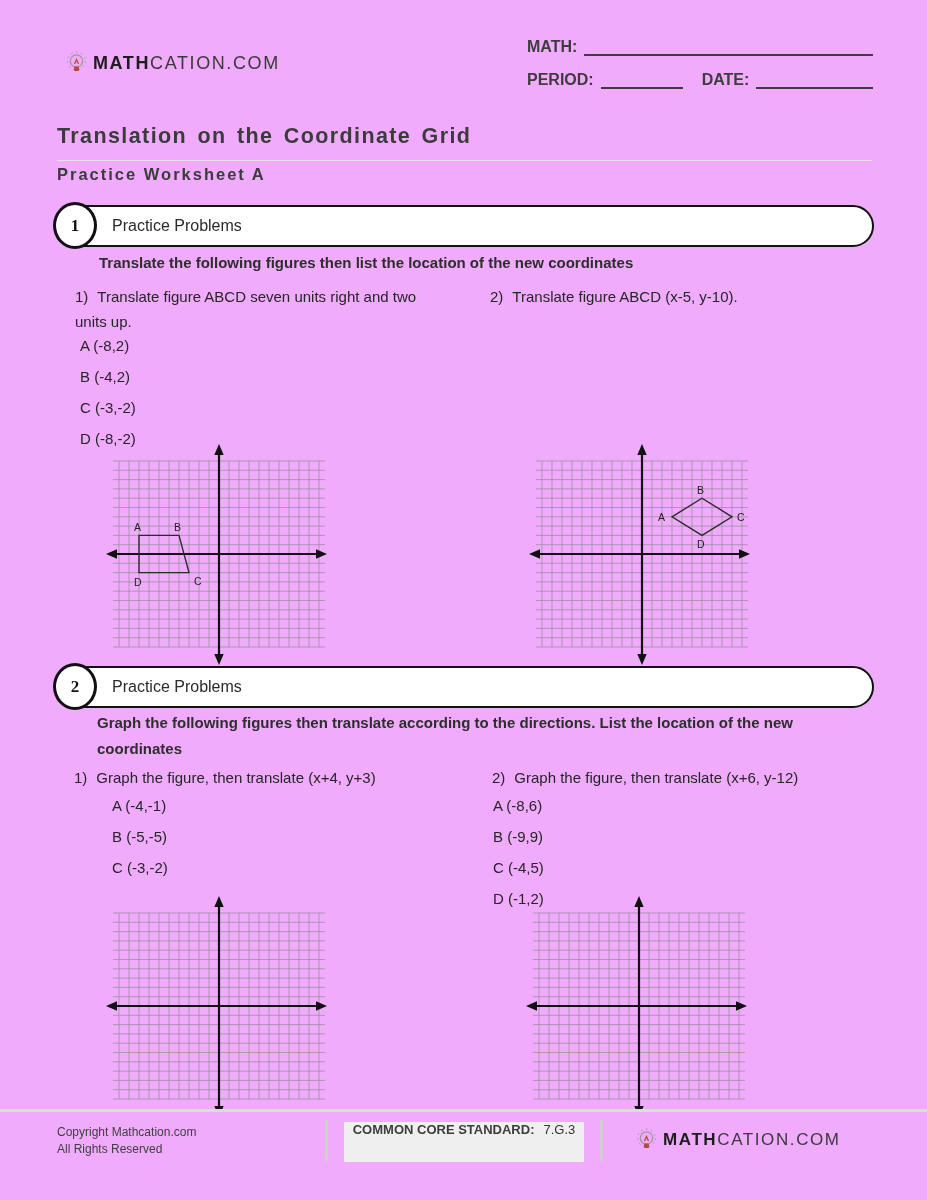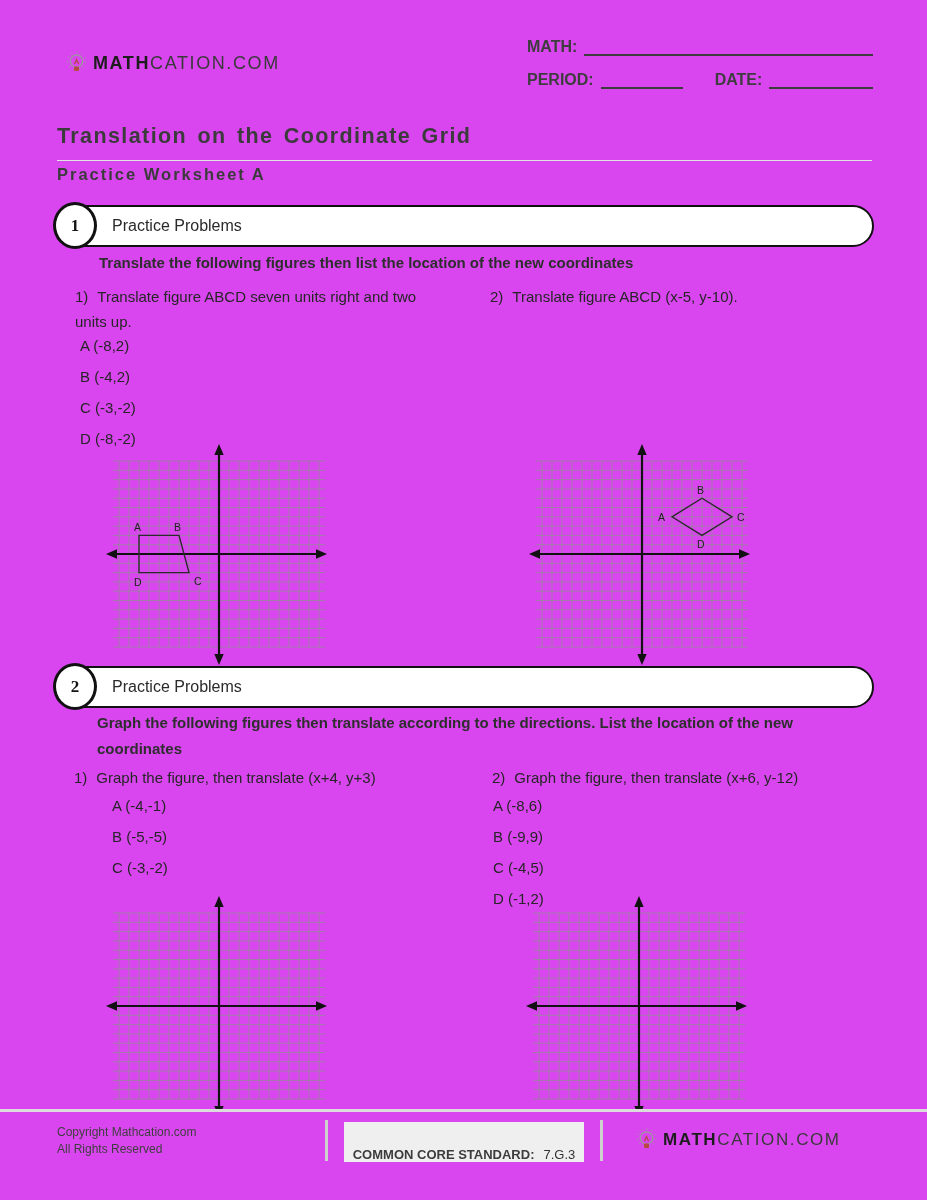--- a/index.html
+++ b/index.html
@@ -2,35 +2,35 @@
 <html style="--text: #262626; --heading: #3b3b3b; --ink: #111111; --grid-line: #8f8f8f; --axis: #111111; --rule: #e2e2e2; --divider: #cfcfcf; --footer-box-bg: #efefef; --bulb-red: #b5493f; --bulb-gray: #9a9a9a;"><head>
 <meta charset="utf-8">
 <style>
   :root{
     --text:#262626; --heading:#3b3b3b; --ink:#111111;
     --grid-line:#8f8f8f; --axis:#111111; --rule:#e2e2e2;
     --divider:#cfcfcf; --footer-box-bg:#efefef; --bulb-red:#b5493f; --bulb-gray:#9a9a9a;
   }
   html,body{margin:0;padding:0;background:#fff;}
   body{font-family:"Liberation Sans","DejaVu Sans",sans-serif;color:var(--text);}
-  .page{position:relative;width:927px;height:1200px;background:#d946ef;overflow:hidden;}
+  .page{position:relative;width:927px;height:1200px;background:#f0abfc;overflow:hidden;}
 
   
   .logo{position:absolute;display:flex;align-items:center;gap:6px;white-space:nowrap;}
   .logo-hdr{left:66px;top:50px;}
   .logo-ftr{left:636px;top:1127px;}
   .logo .brand{font-size:18px;letter-spacing:1.6px;color:#3a3a3a;}
   .logo .brand b{font-weight:700;color:#1d1d1d;}
   .hdr-row{position:absolute;display:flex;align-items:flex-end;font-weight:700;color:#3d3d3d;font-size:16px;}
   .row-name{left:527px;top:36px;width:346px;}
   .row-pd{left:527px;top:69px;width:346px;}
   .blank{border-bottom:2px solid #3d3d3d;height:18px;margin-left:7px;}
   .blank.grow{flex:1;}
   .blank.w80{width:82px;}
-  .lbl-date{margin-left:32px;}
+  .lbl-date{margin-left:19px;}
 
   
   .title{position:absolute;left:57px;top:124px;font-size:21.5px;font-weight:700;color:var(--heading);letter-spacing:1.4px;word-spacing:3px;}
   .rule{position:absolute;left:57px;top:160px;width:815px;height:1px;background:var(--rule);}
   .subtitle{position:absolute;left:57px;top:165px;font-size:16.5px;font-weight:700;color:var(--heading);letter-spacing:2px;}
 
   
   .band{position:absolute;left:55px;width:815px;height:38px;border:2px solid var(--ink);border-radius:22px;background:#fff;}
   .band-label{position:absolute;left:55px;top:0;line-height:38px;font-size:16px;color:#2a2a2a;}
   .badge{position:absolute;width:38px;height:41px;border:3px solid var(--ink);border-radius:50%;background:#fff;
@@ -63,21 +63,21 @@
   #g2{left:527px;top:441px;}
   #g3{left:104px;top:893px;height:216px;overflow:hidden;}
   #g4{left:524px;top:893px;height:216px;overflow:hidden;}
 
   
   .foot-rule{position:absolute;left:0;top:1109px;width:927px;height:3px;background:#dcdcdc;}
   .copyright{position:absolute;left:57px;top:1124px;font-size:12px;line-height:17px;color:#3f3f3f;}
   .vdiv{position:absolute;top:1120px;width:3px;height:41px;background:var(--divider);}
   .vdiv1{left:325px;} .vdiv2{left:600px;}
   .ccbox{position:absolute;left:344px;top:1122px;width:240px;height:40px;background:var(--footer-box-bg);
-         display:flex;align-items:flex-end;justify-content:center;gap:9px;font-size:13px;}
+         display:flex;align-items:flex-start;justify-content:center;gap:9px;font-size:13px;}
   .cclabel{font-weight:700;color:#3c3c3c;}
   .ccval{color:#333;}
   .bulb{flex:0 0 auto;}
 </style>
 </head>
 <body>
 
 <div class="page">
 
   <div class="logo logo-hdr">

